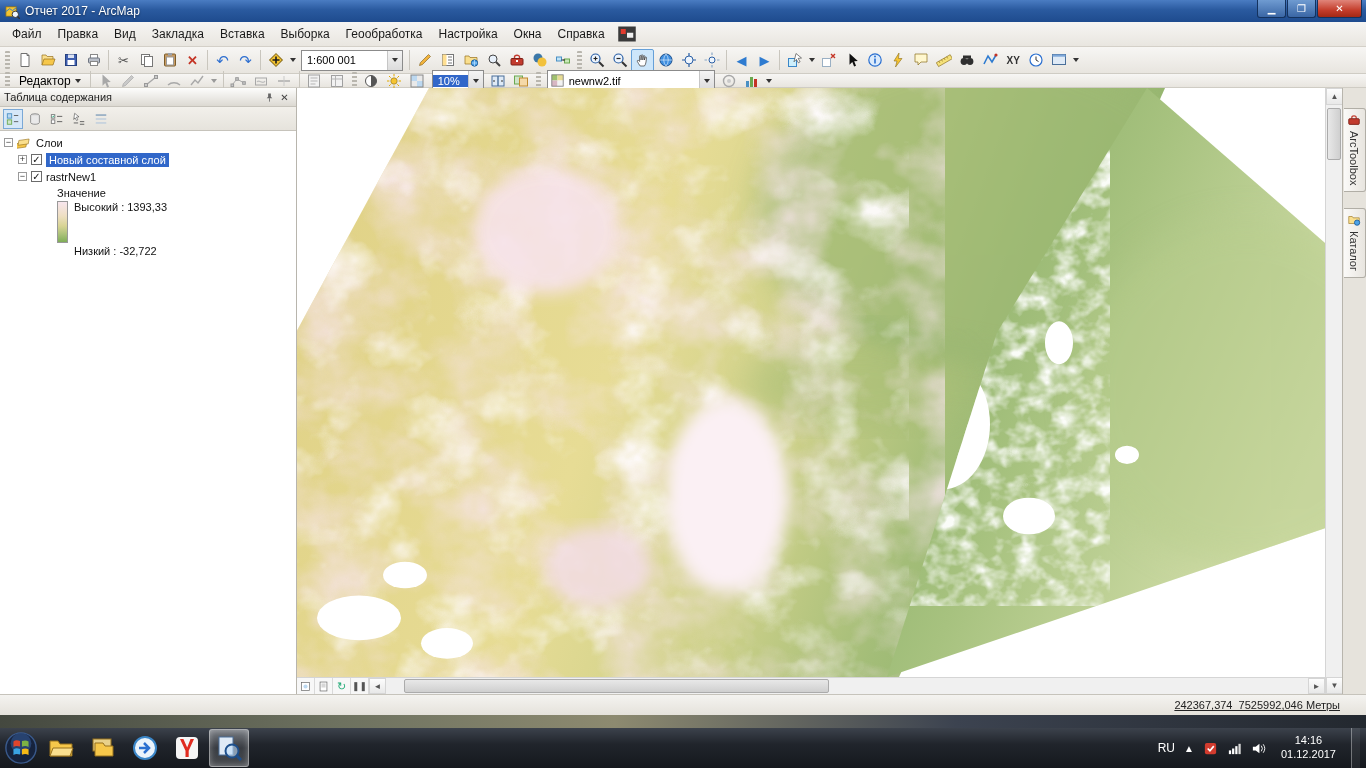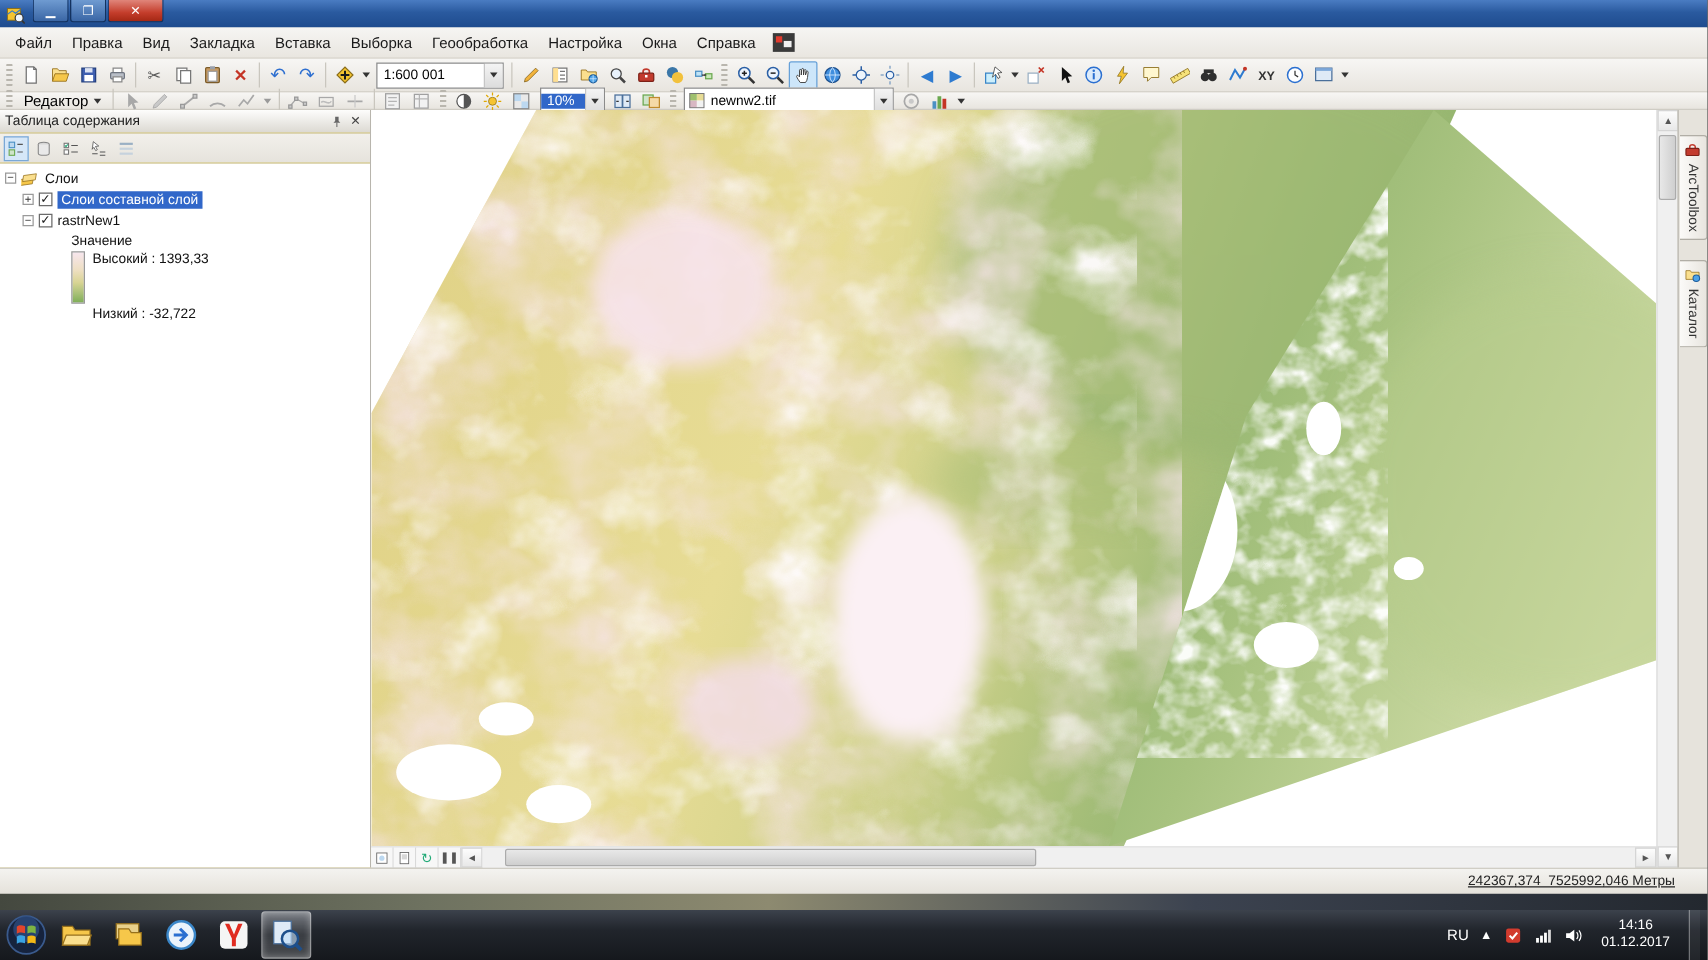--- a/index.html
+++ b/index.html
@@ -104,20 +104,21 @@
 
 <div id="screen">
 
   <div class="titlebar">
     <svg class="appicon" viewBox="0 0 16 16">
       <rect x="1" y="3" width="11" height="10" fill="#f4c430" stroke="#8a6d1a" stroke-width=".8"></rect>
       <path d="M1 8l4-3 3 2 4-3" stroke="#2e7bd0" fill="none"></path>
       <circle cx="11" cy="11" r="3.4" fill="#eef5fd" stroke="#333"></circle>
       <path d="M13.4 13.4L16 16" stroke="#333" stroke-width="1.6"></path>
     </svg>
+    <span class="title">Отчет 2017 - ArcMap</span>
     <div class="winbtns">
       <div class="winbtn">▁</div>
       <div class="winbtn">❐</div>
       <div class="winbtn close">✕</div>
     </div>
   </div>
 
   <div class="menubar">
     <span class="menuitem">Файл</span>
     <span class="menuitem">Правка</span>
@@ -586,21 +587,21 @@
               <g transform="rotate(-8 8 8)">
                 <rect x="2" y="8" width="11" height="5" transform="skewX(-18)" fill="#f6c74a" stroke="#96701c" stroke-width=".6"></rect>
                 <rect x="4" y="5" width="11" height="5" transform="skewX(-18)" fill="#fadf8e" stroke="#96701c" stroke-width=".6"></rect>
               </g>
             </svg>
           <span>Слои</span>
         </div>
         <div class="trow" style="padding-left:18px;">
           <span class="expander">+</span>
           <span class="cbx">✓</span>
-          <span class="sel-layer">Слои составной слой</span>
+          <span class="sel-layer">Новый составной слой</span>
         </div>
         <div class="trow" style="padding-left:18px;">
           <span class="expander">−</span>
           <span class="cbx">✓</span>
           <span>rastrNew1</span>
         </div>
         <div class="legend">
           <div class="legend-field">Значение</div>
           <div class="legend-body">
             <div class="ramp"></div>

